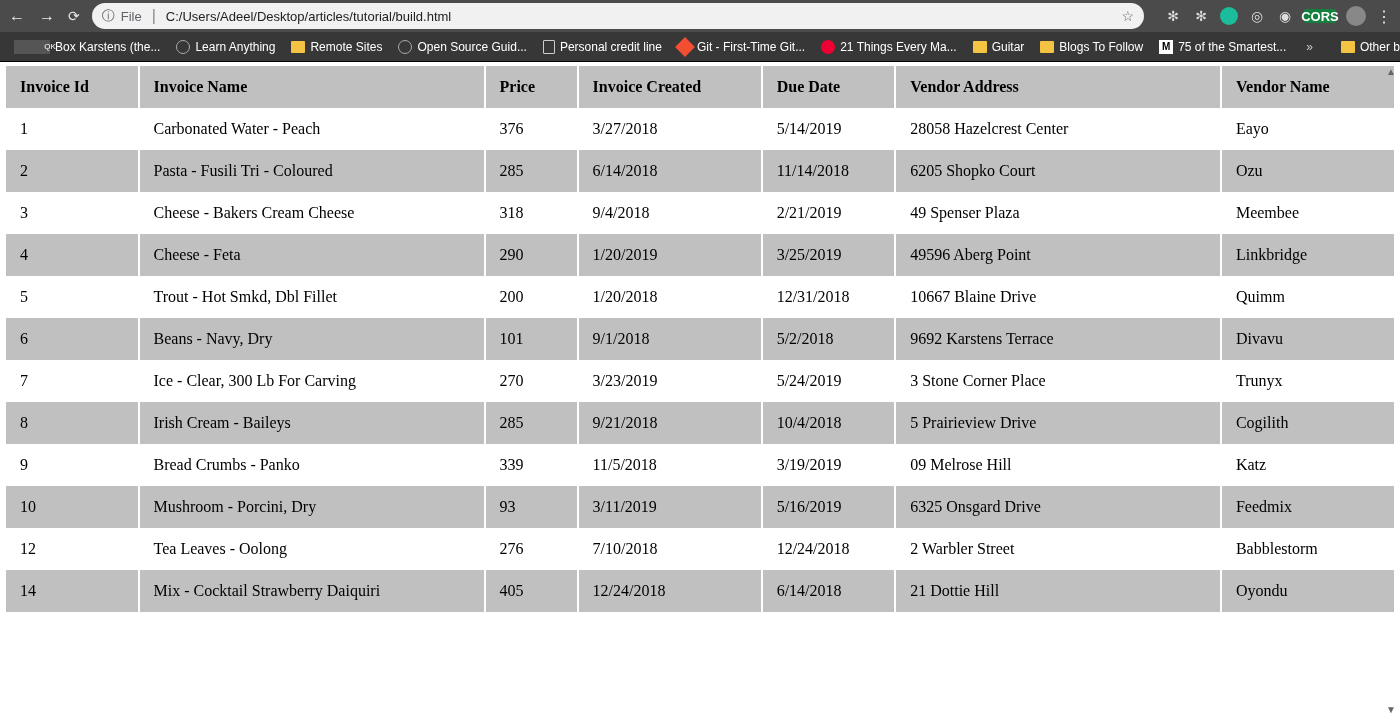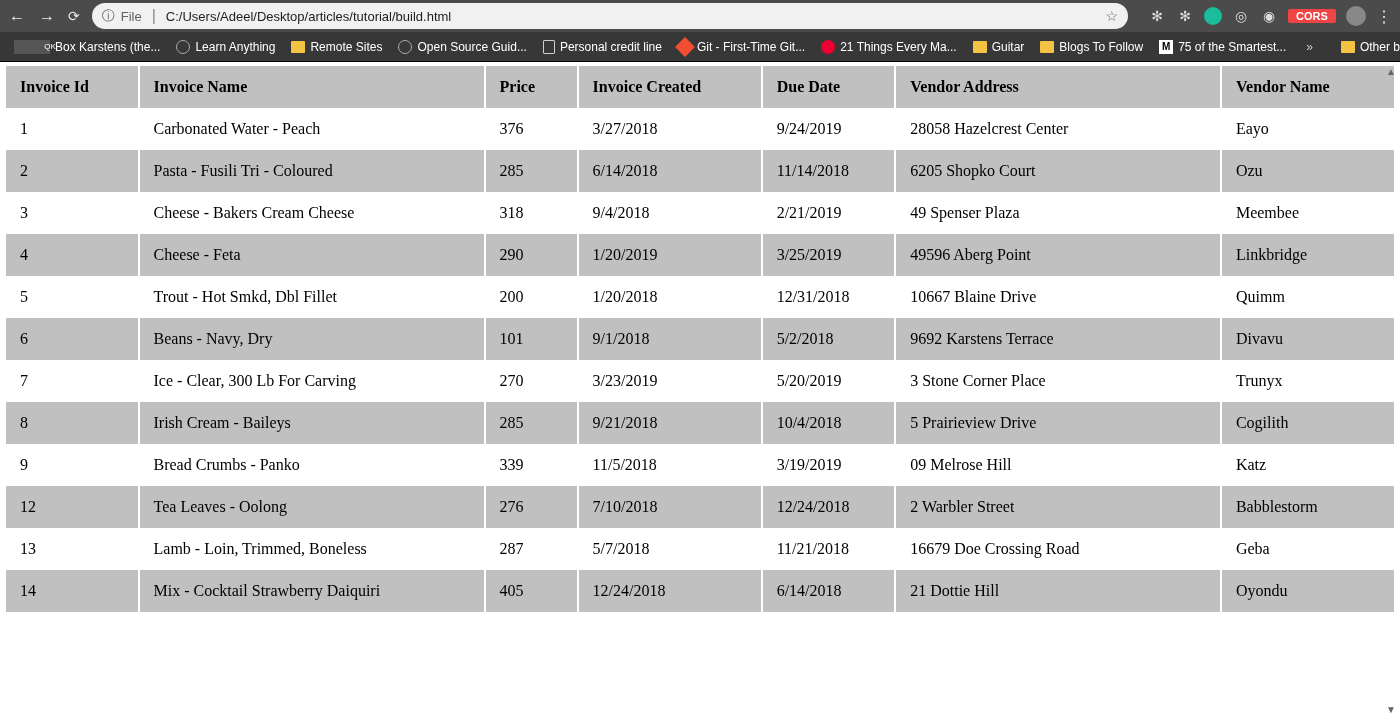--- a/index.html
+++ b/index.html
@@ -10,21 +10,21 @@
   .nav-btn { color: #e8e8e8; font-size: 16px; cursor: pointer; width: 18px; text-align: center; }
   .reload-btn { color: #e8e8e8; font-size: 14px; cursor: pointer; }
   .url-bar { flex: 1; background: #f1f1f1; border-radius: 16px; height: 26px; display: flex; align-items: center; padding: 0 10px; gap: 6px; }
   .url-info { color: #5f6368; font-size: 13px; }
   .url-sep { color: #888; margin: 0 4px; }
   .url-text { color: #202124; font-size: 13px; flex: 1; }
   .url-star { color: #5f6368; font-size: 14px; }
   .ext-icons { display: flex; align-items: center; gap: 10px; padding-left: 8px; }
   .ext-icon { width: 18px; height: 18px; display: flex; align-items: center; justify-content: center; font-size: 14px; color: #ddd; }
   .ext-teal { background: #1abc9c; border-radius: 50%; }
-  .ext-cors { background: #ef4444; color: #fff; font-size: 11px; font-weight: bold; border-radius: 2px; width: 48px; height: 14px; }
+  .ext-cors { background: #15803d; color: #fff; font-size: 13px; font-weight: bold; border-radius: 2px; width: 32px; height: 14px; }
   .avatar { width: 20px; height: 20px; border-radius: 50%; background: #888; }
   .more-v { color: #e8e8e8; font-size: 16px; }
 
   
   .bm-bar {
     background: linear-gradient(to bottom, #2a2a2a, #1a1a1a);
     height: 30px; display: flex; align-items: center; padding: 0 8px; gap: 4px;
     background-image: linear-gradient(rgba(20,20,20,0.85), rgba(20,20,20,0.85));
     color: #fff; font-size: 12px; border-bottom: 1px solid #000;
   }
@@ -163,21 +163,21 @@
           <th>Vendor Address</th>
           <th>Vendor Name</th>
         </tr>
       </thead>
     <tbody id="tbody">
         <tr>
           <td>1</td>
           <td>Carbonated Water - Peach</td>
           <td>376</td>
           <td>3/27/2018</td>
-          <td>9/24/2019</td>
+          <td>5/14/2019</td>
           <td>28058 Hazelcrest Center</td>
           <td>Eayo</td>
         </tr>
         <tr>
           <td>2</td>
           <td>Pasta - Fusili Tri - Coloured</td>
           <td>285</td>
           <td>6/14/2018</td>
           <td>11/14/2018</td>
           <td>6205 Shopko Court</td>
@@ -217,21 +217,21 @@
           <td>9/1/2018</td>
           <td>5/2/2018</td>
           <td>9692 Karstens Terrace</td>
           <td>Divavu</td>
         </tr>
         <tr>
           <td>7</td>
           <td>Ice - Clear, 300 Lb For Carving</td>
           <td>270</td>
           <td>3/23/2019</td>
-          <td>5/20/2019</td>
+          <td>5/24/2019</td>
           <td>3 Stone Corner Place</td>
           <td>Trunyx</td>
         </tr>
         <tr>
           <td>8</td>
           <td>Irish Cream - Baileys</td>
           <td>285</td>
           <td>9/21/2018</td>
           <td>10/4/2018</td>
           <td>5 Prairieview Drive</td>
@@ -240,38 +240,38 @@
         <tr>
           <td>9</td>
           <td>Bread Crumbs - Panko</td>
           <td>339</td>
           <td>11/5/2018</td>
           <td>3/19/2019</td>
           <td>09 Melrose Hill</td>
           <td>Katz</td>
         </tr>
         <tr>
+          <td>10</td>
+          <td>Mushroom - Porcini, Dry</td>
+          <td>93</td>
+          <td>3/11/2019</td>
+          <td>5/16/2019</td>
+          <td>6325 Onsgard Drive</td>
+          <td>Feedmix</td>
+        </tr>
+        <tr>
           <td>12</td>
           <td>Tea Leaves - Oolong</td>
           <td>276</td>
           <td>7/10/2018</td>
           <td>12/24/2018</td>
           <td>2 Warbler Street</td>
           <td>Babblestorm</td>
         </tr>
         <tr>
-          <td>13</td>
-          <td>Lamb - Loin, Trimmed, Boneless</td>
-          <td>287</td>
-          <td>5/7/2018</td>
-          <td>11/21/2018</td>
-          <td>16679 Doe Crossing Road</td>
-          <td>Geba</td>
-        </tr>
-        <tr>
           <td>14</td>
           <td>Mix - Cocktail Strawberry Daiquiri</td>
           <td>405</td>
           <td>12/24/2018</td>
           <td>6/14/2018</td>
           <td>21 Dottie Hill</td>
           <td>Oyondu</td>
         </tr>
       </tbody>
   </table>

